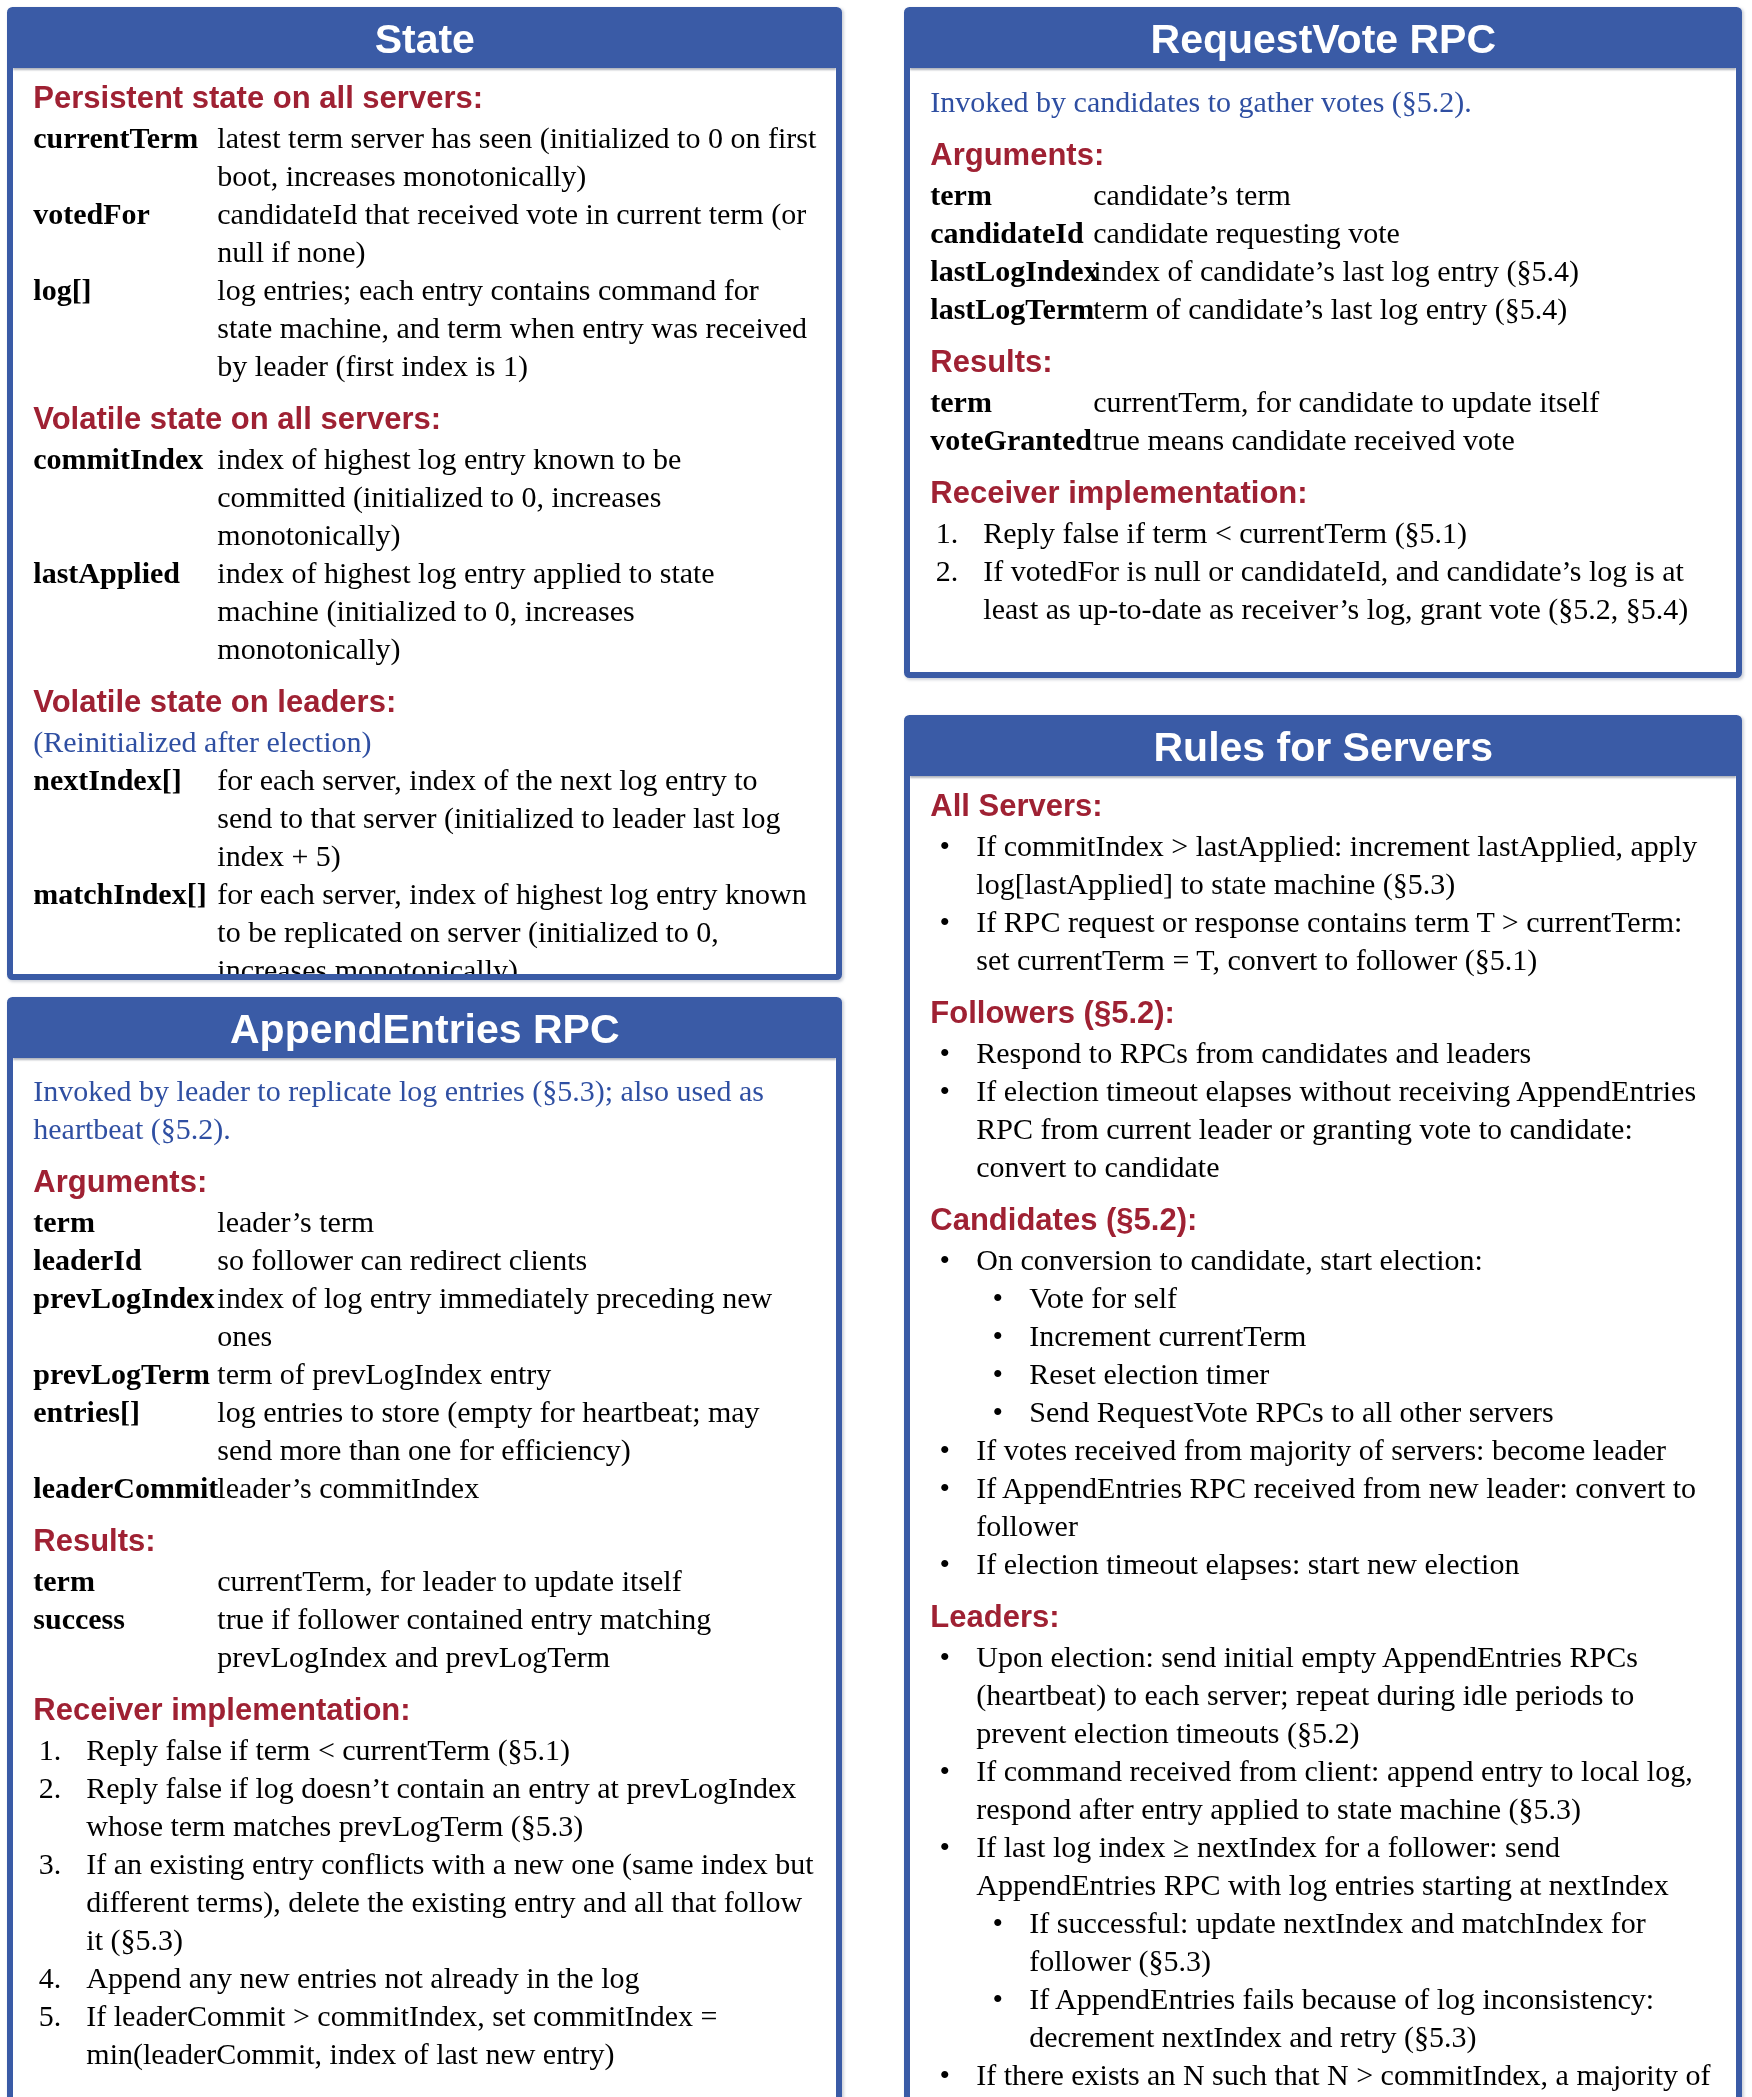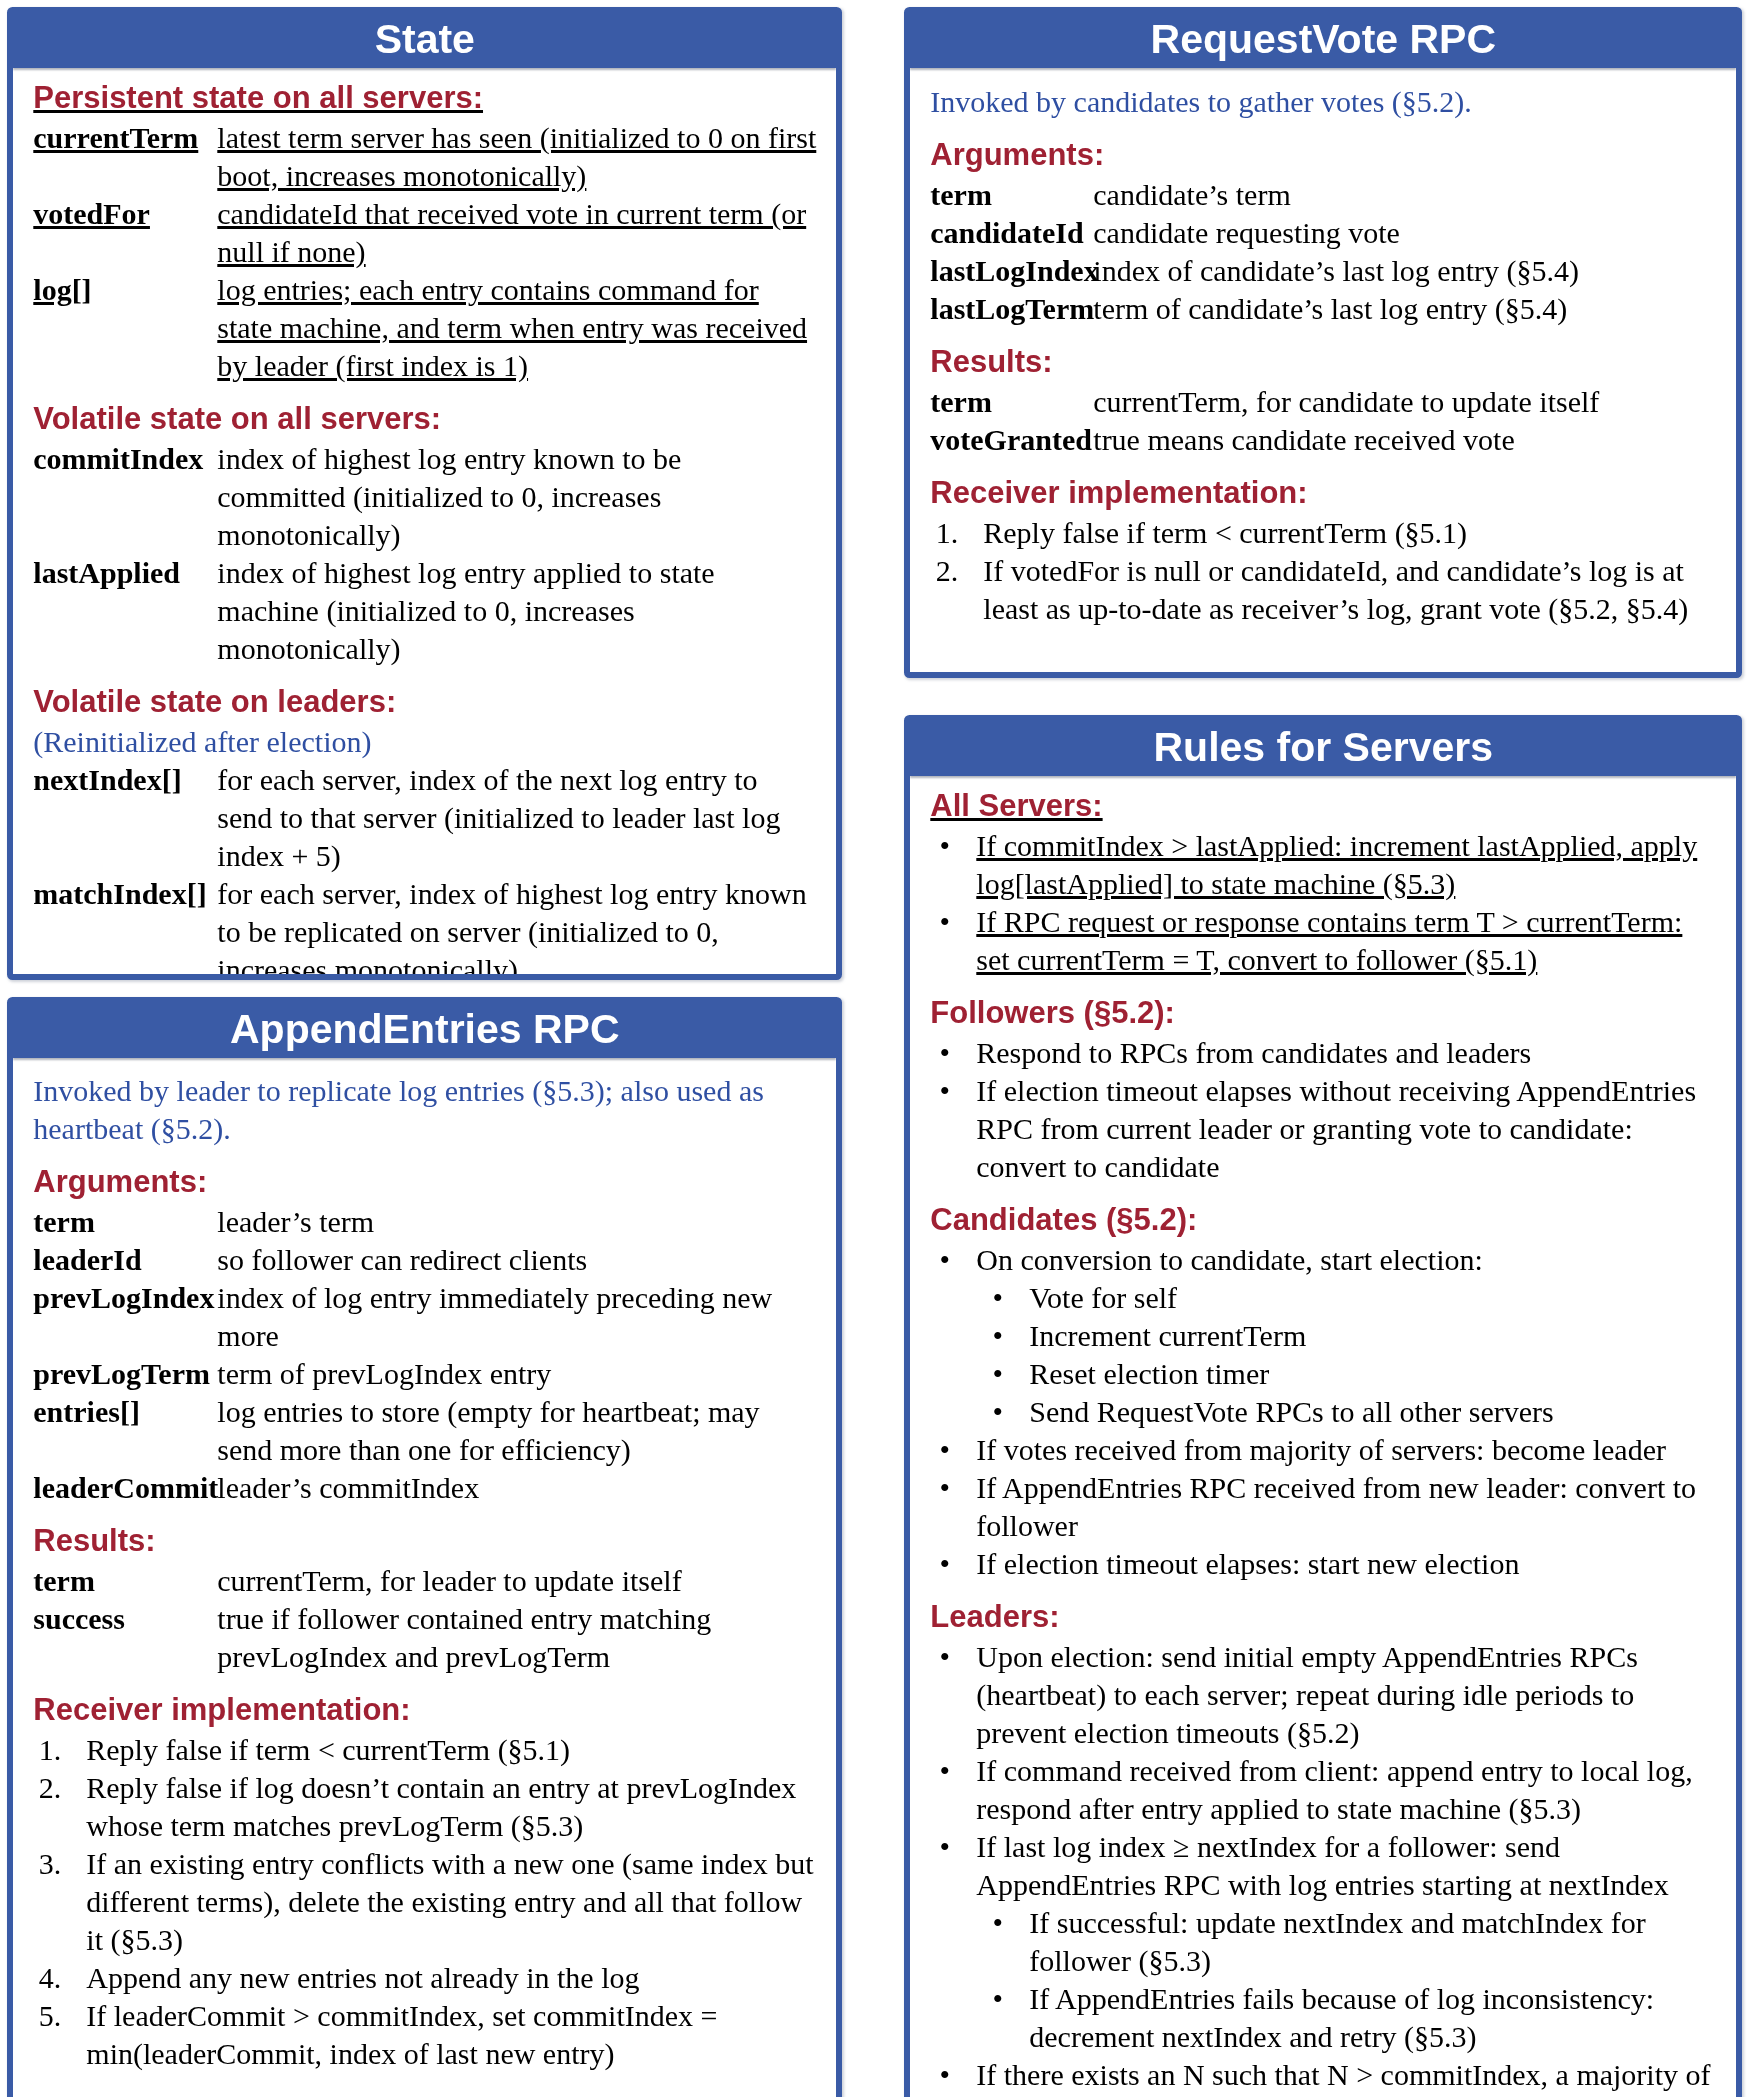--- a/index.html
+++ b/index.html
@@ -35,21 +35,21 @@
     line-height:53px;
     text-align:center;
     box-shadow:0 1.8px 1.8px rgba(60,70,90,0.4);
   }
   .box-body{
     padding:7.3px 20px 7.3px 20px;
     font-size:30px;
     line-height:38px;
   }
   .sec{margin-top:13px;}
-  .sec:first-child{margin-top:1.8px;text-decoration:underline;}
+  .sec:first-child{margin-top:1.8px;}
   .sec-heading{
     font-family:"Liberation Sans", sans-serif;
     font-weight:bold;
     color:#9f2133;
     font-size:31px;
     line-height:42px;
   }
   .note,.intro{color:#2f4fa2;}
   .intro{margin-top:7.3px;}
   .kv{display:grid;grid-template-columns:184px 1fr;}
@@ -140,21 +140,21 @@
           <div class="kv">
             <span class="k">term</span>
             <span class="v">leader’s term</span>
           </div>
           <div class="kv">
             <span class="k">leaderId</span>
             <span class="v">so follower can redirect clients</span>
           </div>
           <div class="kv">
             <span class="k">prevLogIndex</span>
-            <span class="v">index of log entry immediately preceding new more</span>
+            <span class="v">index of log entry immediately preceding new ones</span>
           </div>
           <div class="kv">
             <span class="k">prevLogTerm</span>
             <span class="v">term of prevLogIndex entry</span>
           </div>
           <div class="kv">
             <span class="k">entries[]</span>
             <span class="v">log entries to store (empty for heartbeat; may send more than one for efficiency)</span>
           </div>
           <div class="kv">

